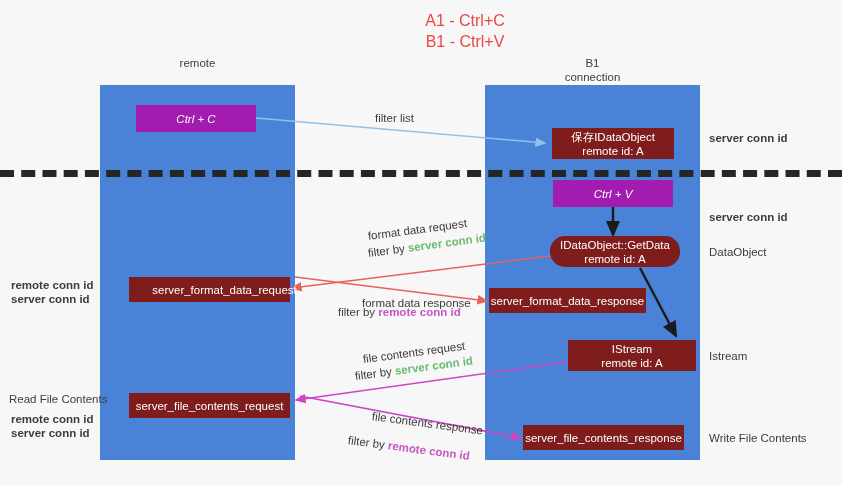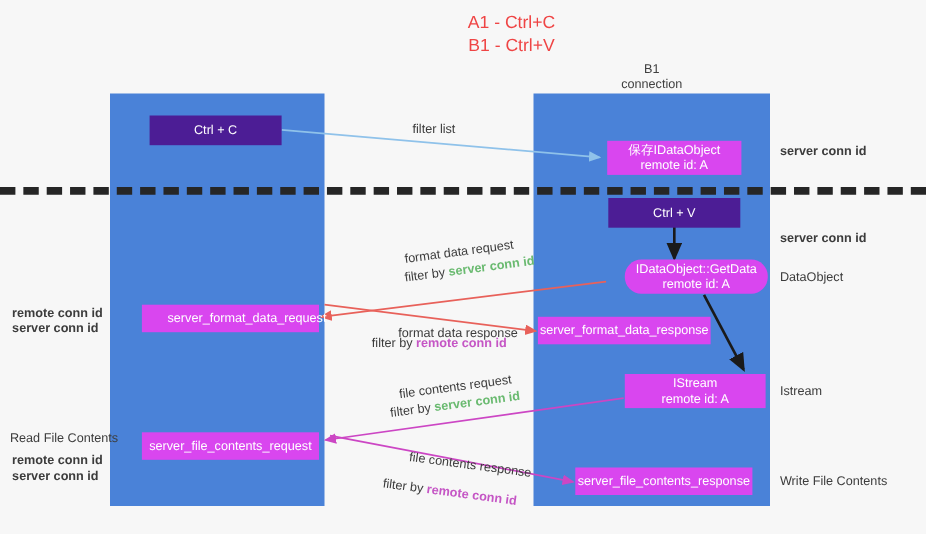--- a/index.html
+++ b/index.html
@@ -51,22 +51,22 @@
     display: flex;
     flex-direction: column;
     align-items: center;
     justify-content: center;
     color: #ffffff;
     font-size: 11.5px;
     line-height: 14px;
     text-align: center;
     padding: 2px 4px;
   }
-  .box.green { background: #4c1d95; }
-  .box.orange { background: #d946ef; }
+  .box.green { background: #a21caf; font-style: italic; }
+  .box.orange { background: #7f1d1d; }
   .conn-green { color: #6aba70; font-weight: bold; }
   .conn-magenta { color: #c556c5; font-weight: bold; }
 
   .edge-label {
     position: absolute;
     font-size: 11.5px;
     line-height: 15px;
     color: #3c3c3c;
     white-space: nowrap;
   }
@@ -101,20 +101,21 @@
 <body>
 
 <div id="canvas">
 
   <div class="title">
     <div>A1 - Ctrl+C</div>
     <div>B1 - Ctrl+V</div>
   </div>
 
   <div class="lane-header lane-header-a">
+    <div>remote</div>
   </div>
   <div class="lane-header lane-header-b">
     <div>B1</div>
     <div>connection</div>
   </div>
 
   <div class="lane lane-a"></div>
   <div class="lane lane-b"></div>
 
   <svg class="overlay">
@@ -156,21 +157,21 @@
 
   <div class="box orange" style="left:552px; top:128px; width:122px; height:31px;">
     <span>保存IDataObject</span>
     <span>remote id: A</span>
   </div>
 
   <div class="box green" style="left:553px; top:180px; width:120px; height:27px;">
     <span>Ctrl + V</span>
   </div>
 
-  <div class="box orange" style="left:568px; top:236px; width:130px; height:31px;border-radius:15px;">
+  <div class="box orange" style="left:550px; top:236px; width:130px; height:31px;border-radius:15px;">
     <span>IDataObject::GetData</span>
     <span>remote id: A</span>
   </div>
 
   <div class="box orange" style="left:129px; top:277px; width:161px; height:25px;padding-left:34px;">
     <span>server_format_data_request</span>
   </div>
 
   <div class="box orange" style="left:489px; top:288px; width:157px; height:25px;">
     <span>server_format_data_response</span>

